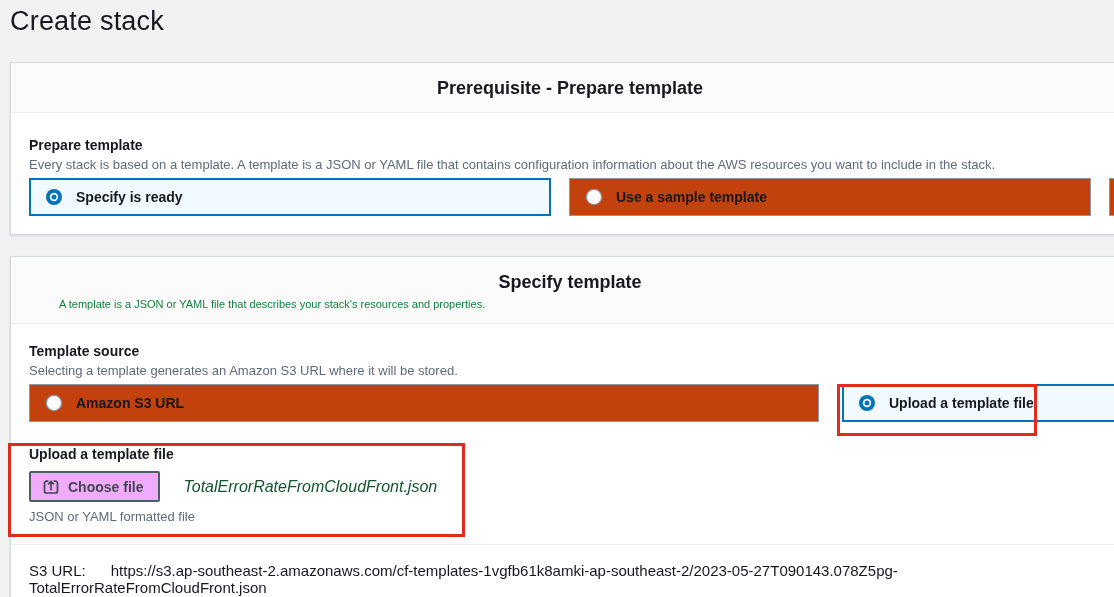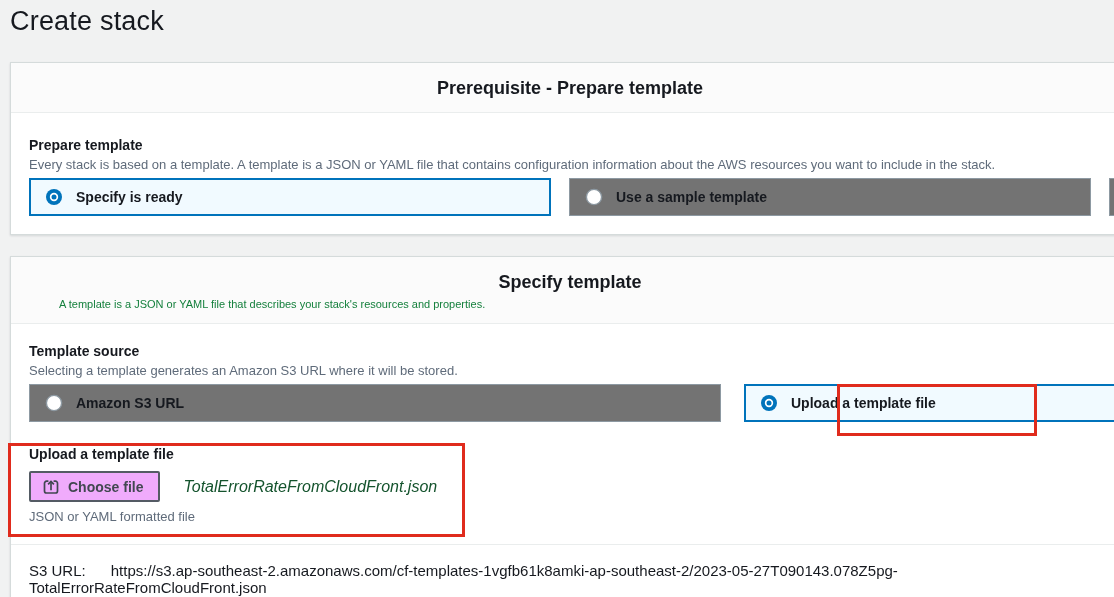--- a/index.html
+++ b/index.html
@@ -47,39 +47,39 @@
     margin-left: 28px;
   }
   .panel-body { padding: 24px 0 0 18px; }
   .panel-specify .panel-body { padding-top: 19px; }
   .field-label { font-size: 14px; font-weight: 600; color: #16191f; }
   .field-desc { font-size: 13px; color: #5f6b7a; margin-top: 4px; }
   .options-row { display: flex; margin-top: 6px; }
   .option-box {
     height: 38px;
     border: 1px solid #8d99a2;
-    background: #737373;
+    background: #c2410c;
     display: flex;
     align-items: center;
     gap: 13px;
     padding: 0 15px;
     font-size: 14px;
     font-weight: 700;
     cursor: pointer;
     flex: 0 0 auto;
   }
   .option-box.selected {
     border: 2px solid #0073bb;
     background: #f1faff;
     padding: 0 14px;
   }
   .row-prereq .option-box { width: 522px; }
   .row-prereq .option-box + .option-box { margin-left: 18px; }
   .row-prereq .option-cutoff { width: 120px; }
-  .row-source .opt-s3 { width: 692px; }
+  .row-source .opt-s3 { width: 790px; }
   .row-source .opt-upload { margin-left: 23px; flex: 1 1 auto; }
   .radio-icon { flex: 0 0 auto; display: block; }
   .upload-section { margin-top: 24px; }
   .upload-line { display: flex; align-items: center; margin-top: 9px; }
   .choose-file-btn {
     display: inline-flex;
     align-items: center;
     gap: 9px;
     border: 2px solid #545b64;
     border-radius: 2px;

